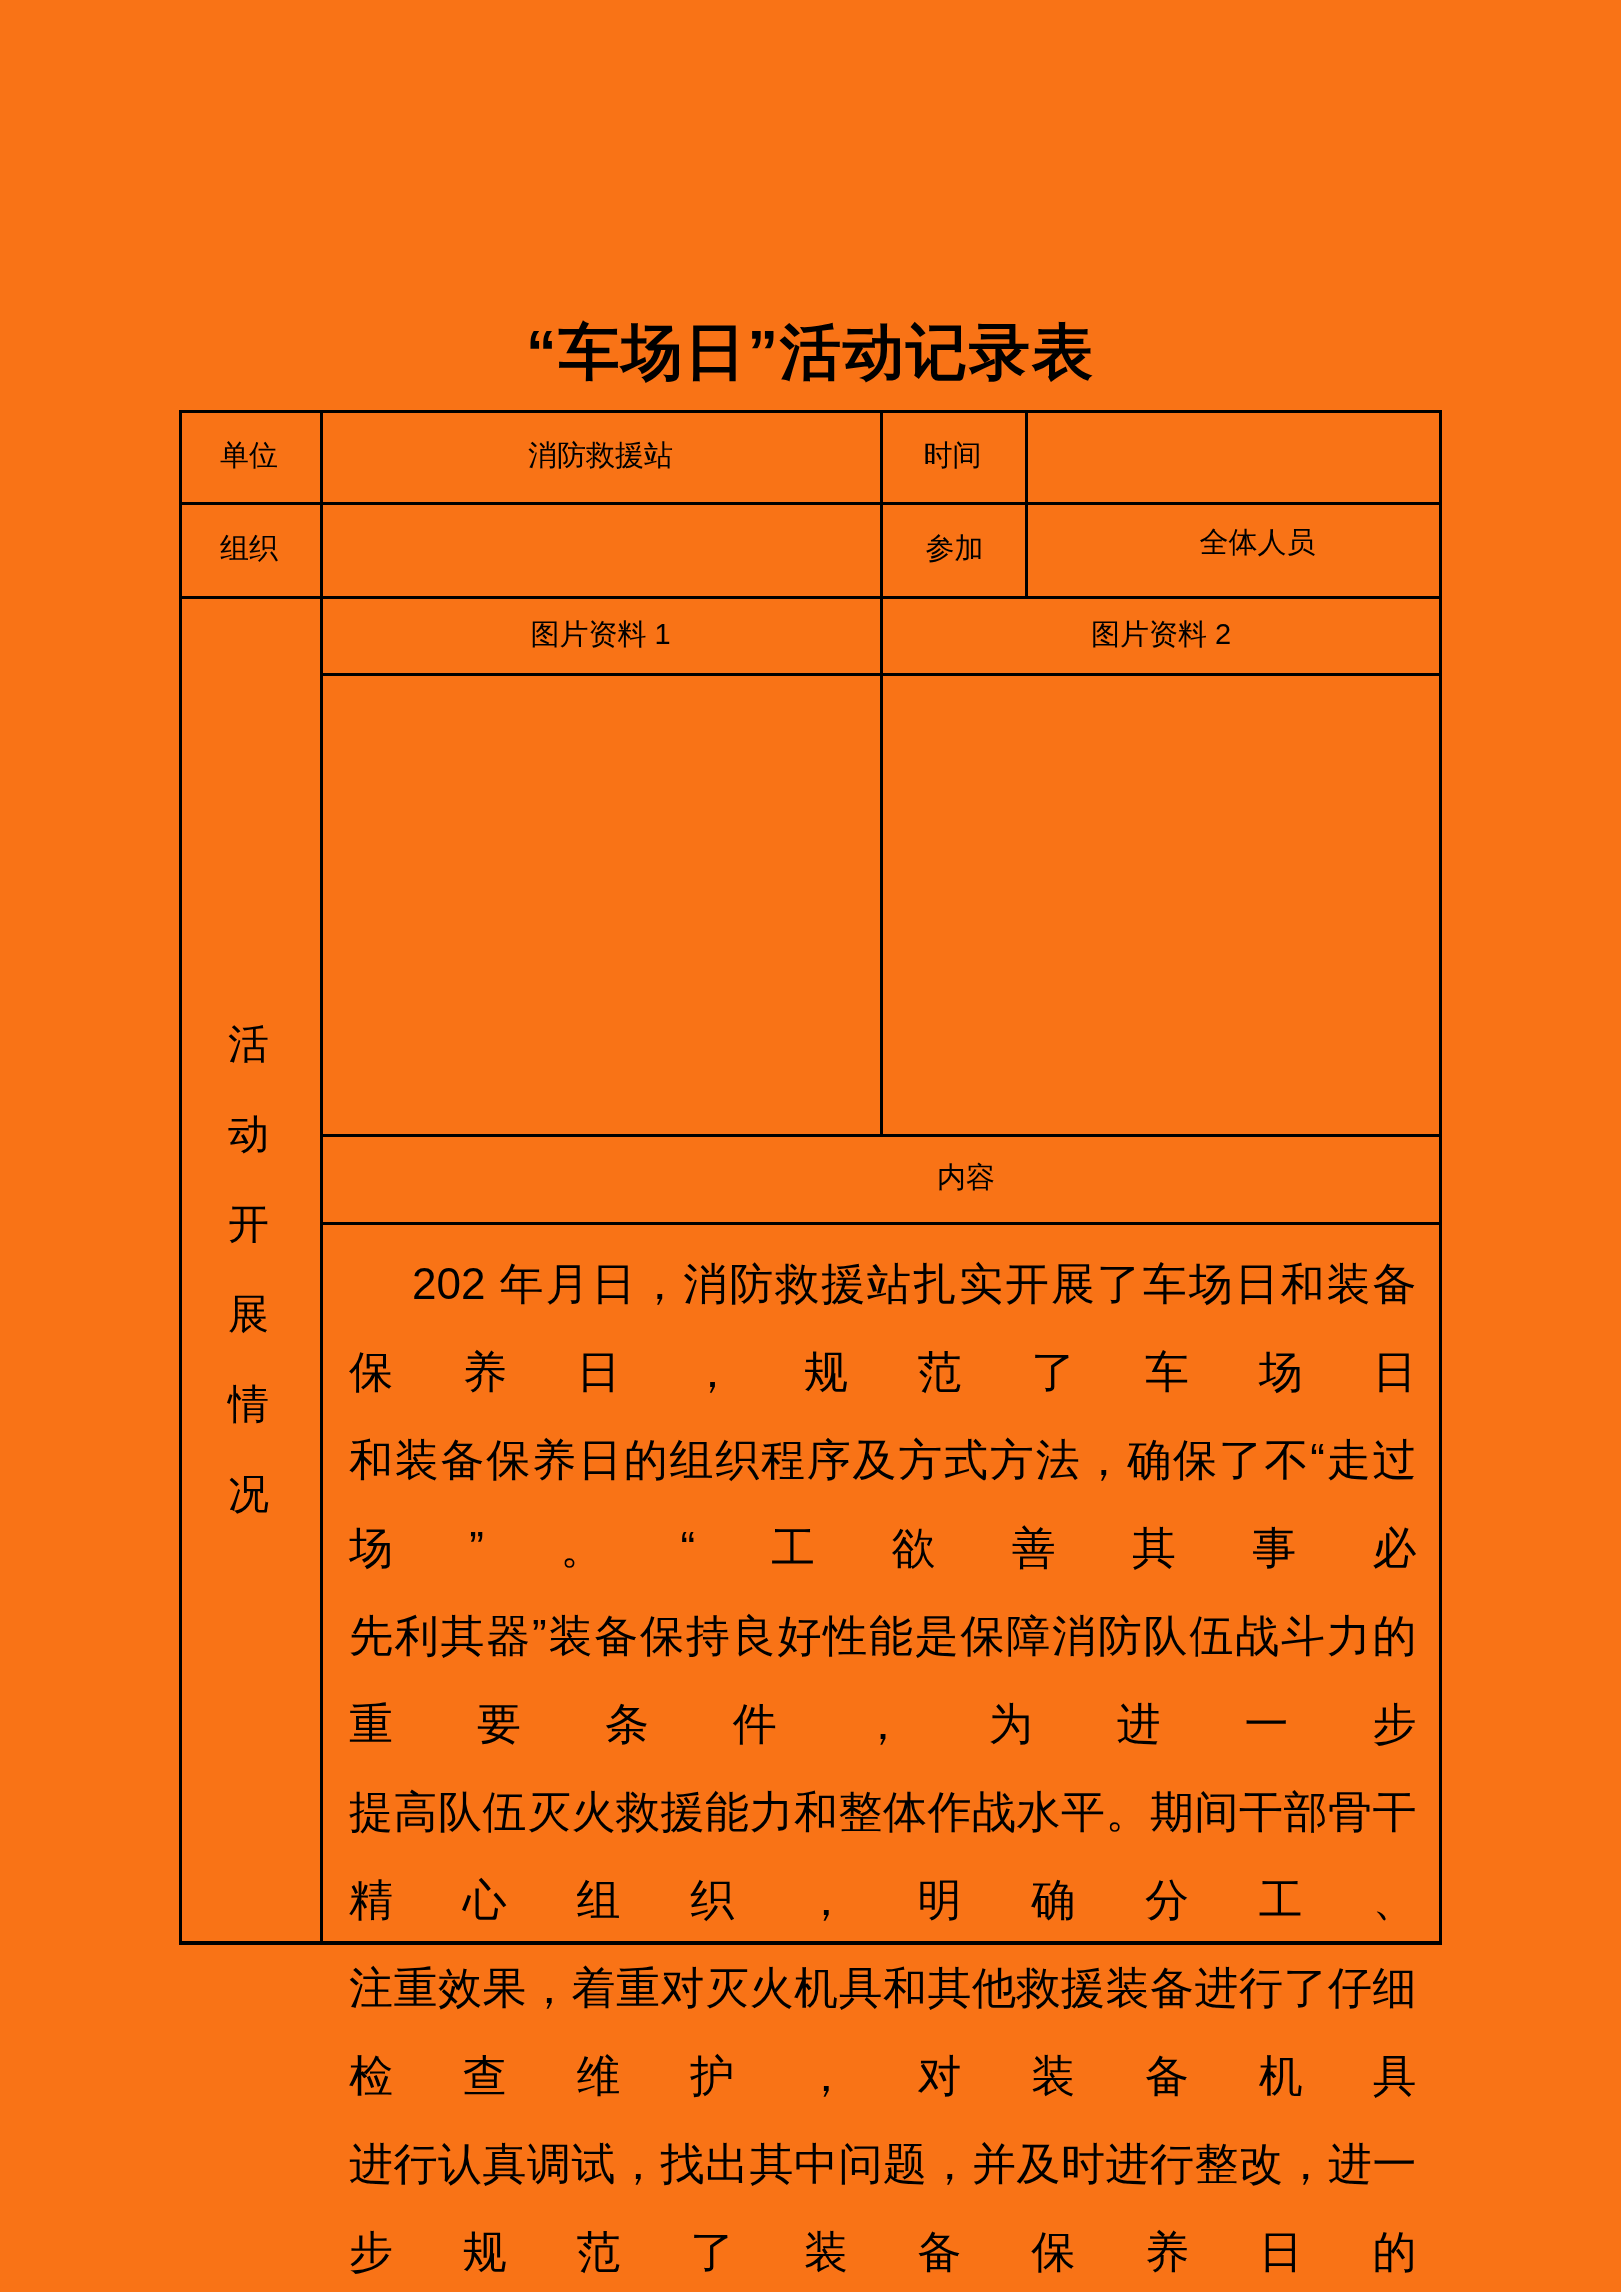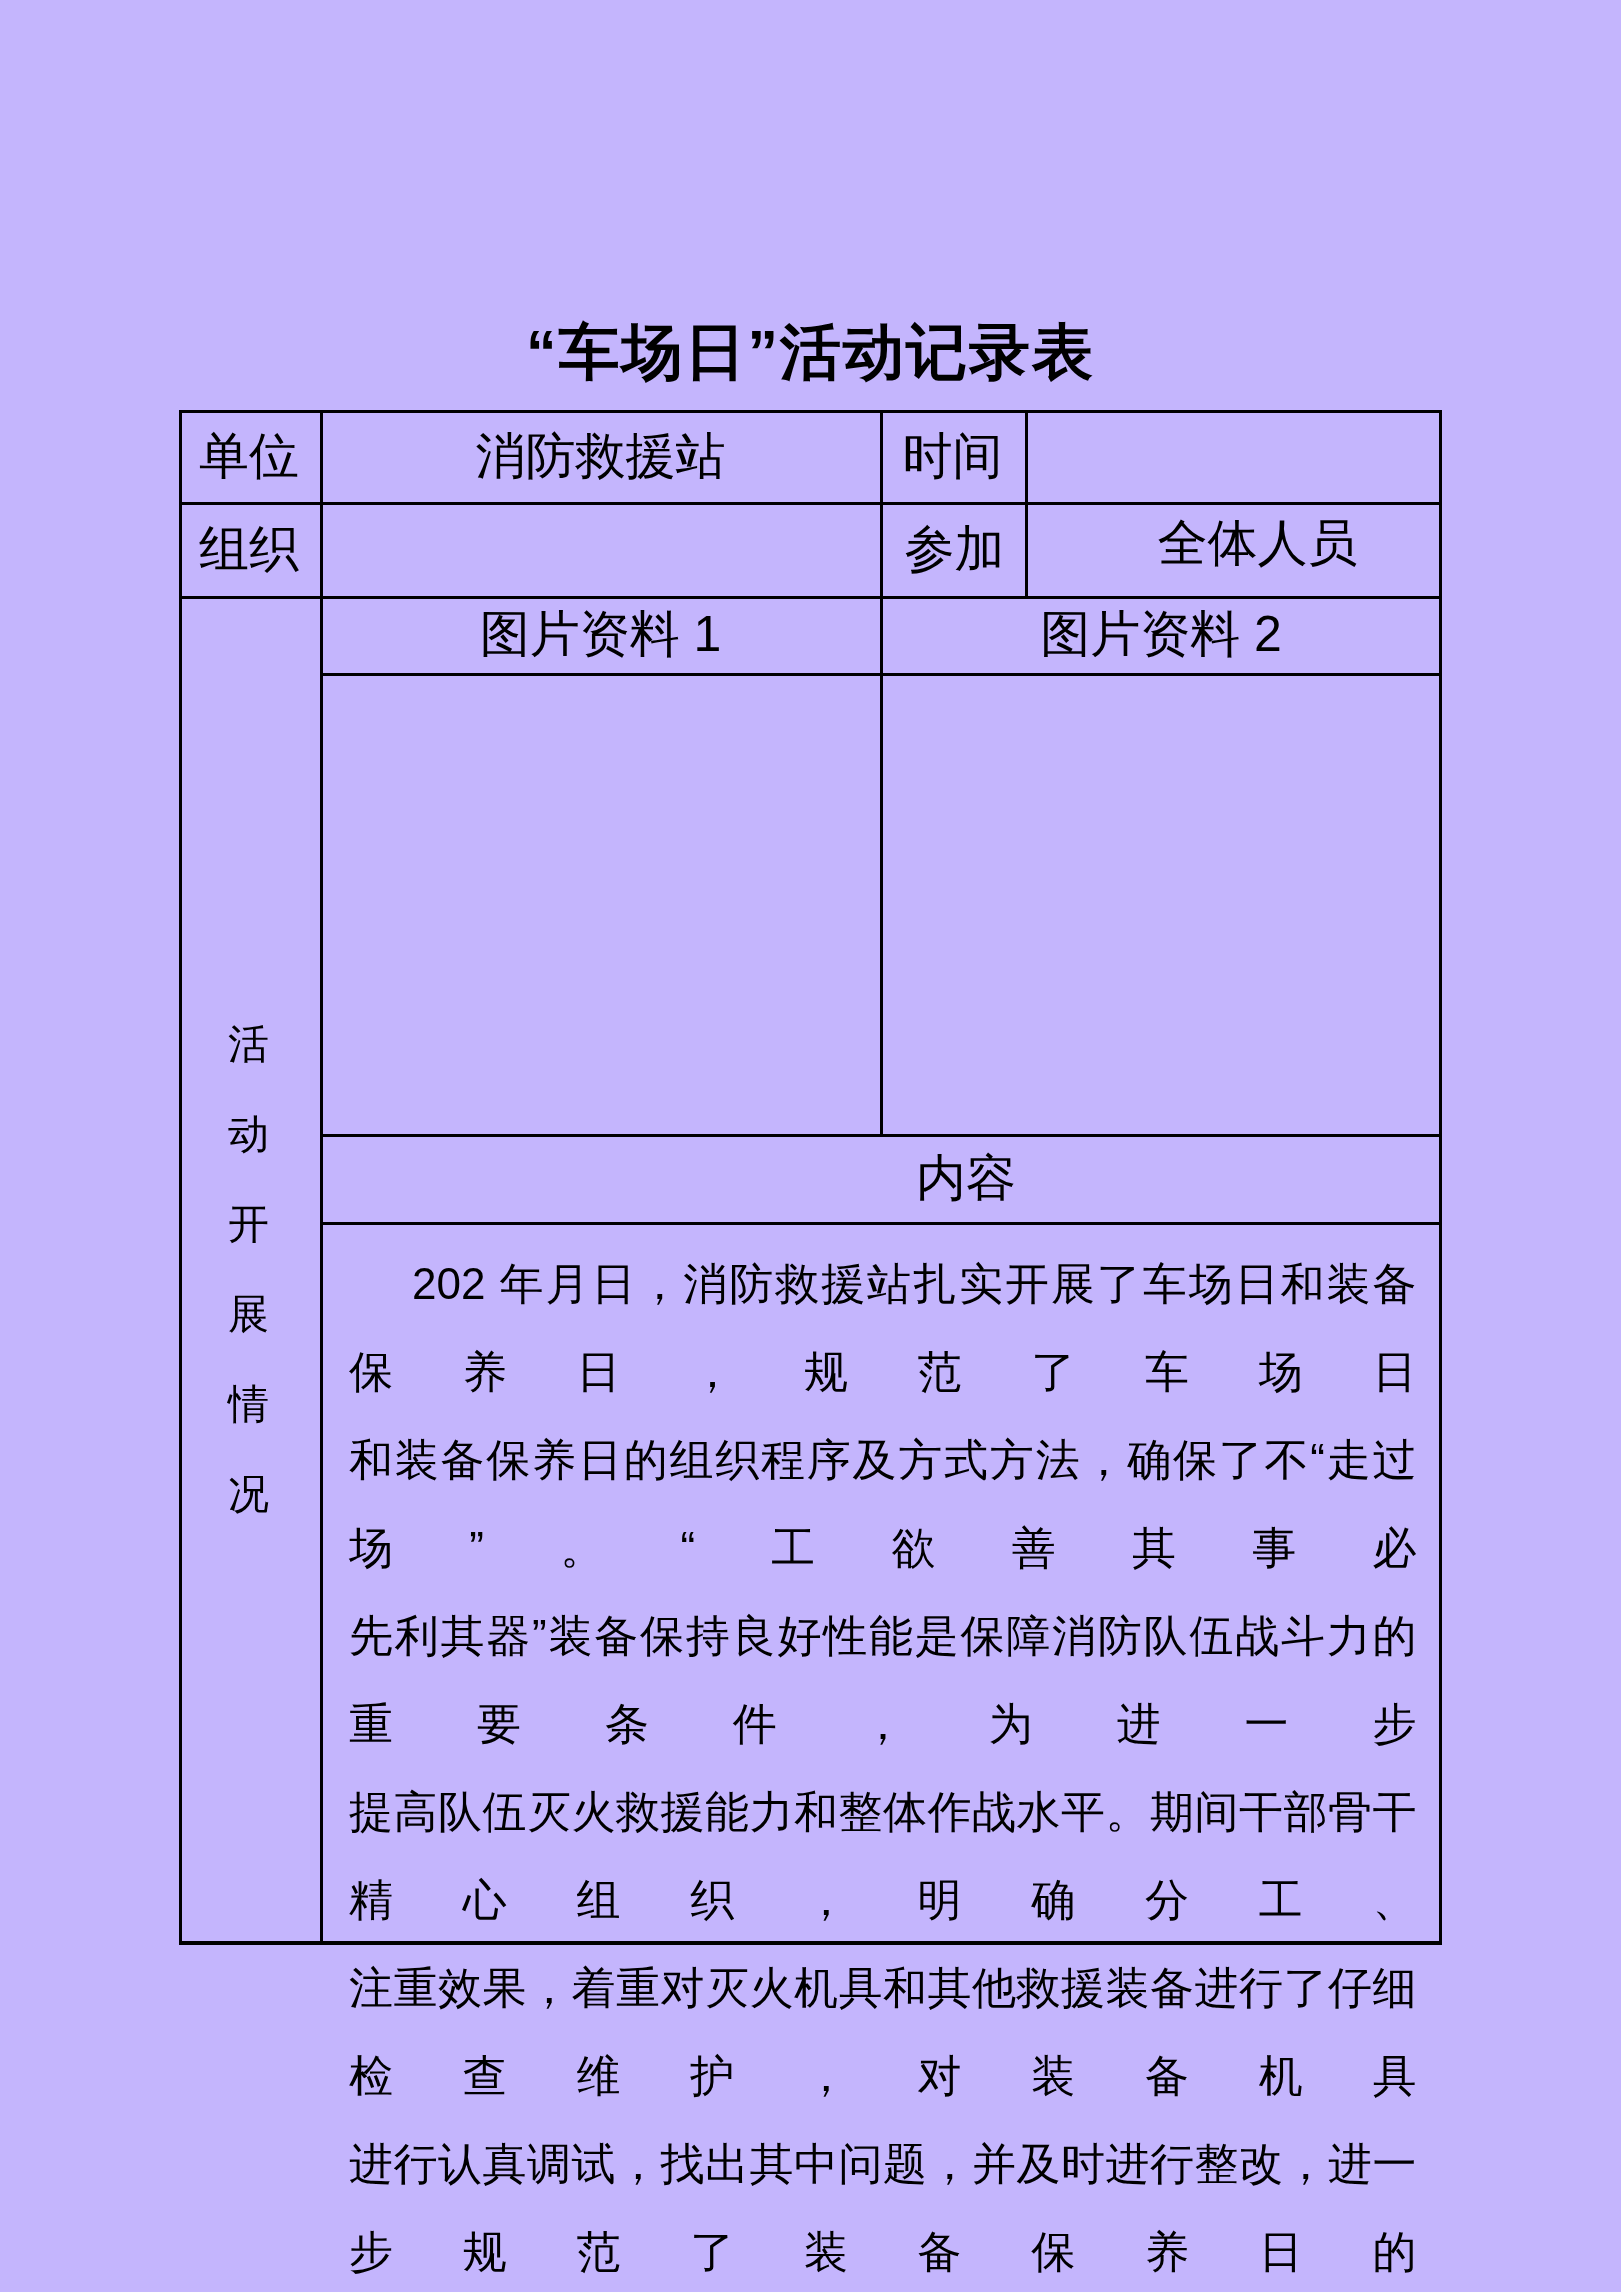--- a/index.html
+++ b/index.html
@@ -1,33 +1,33 @@
 <!DOCTYPE html>
 <html><head>
 <meta charset="utf-8">
 <style>
   html,body { margin:0; padding:0; background:#ffffff; }
   .page {
     position:relative;
     width:1621px; height:2293px;
-    background:#c4b5fd;
+    background:#f97316;
     color:#000000;
     font-family:"Liberation Sans", sans-serif;
     overflow:hidden;
   }
   .title {
     position:absolute; left:0; top:306px; width:1621px; height:94px;
     display:flex; align-items:center; justify-content:center;
     font-size:61px; font-weight:bold; letter-spacing:2px;
   }
   .vline, .hline { position:absolute; background:#000000; }
   .cell {
     position:absolute;
     display:flex; align-items:center; justify-content:center;
-    font-size:50px;
+    font-size:29px;
     text-align:center;
   }
   .side-label {
     font-size:41px;
     line-height:90px;
     white-space:pre-line;
     letter-spacing:1px;
   }
   .paragraph {
     position:absolute;

